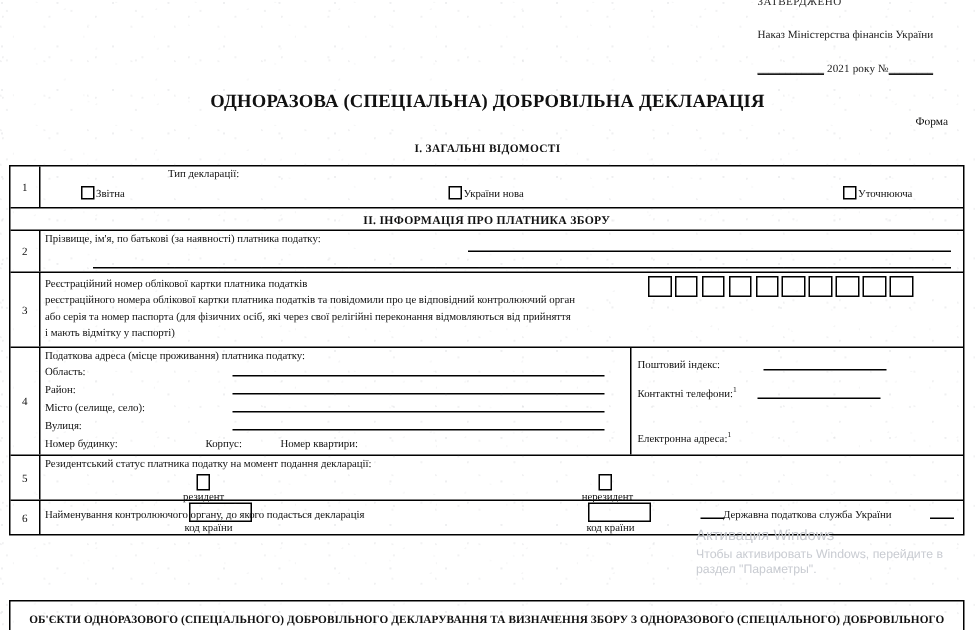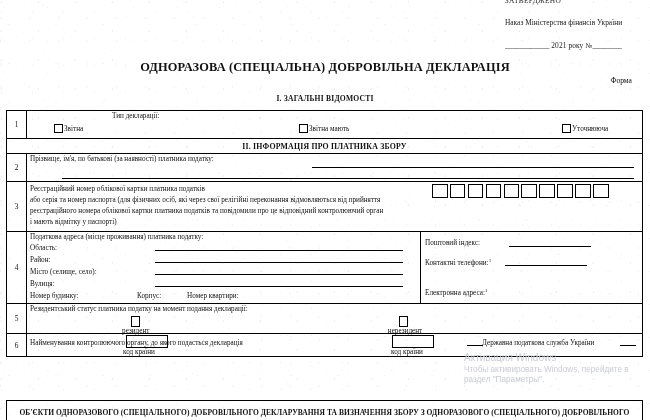--- a/index.html
+++ b/index.html
@@ -48,21 +48,21 @@
     color: #1a1a1a;
     white-space: nowrap;
   }
   .hdr-approved {
     letter-spacing: .3px;
     margin-bottom: 14px;
     color: #2b2b2b;
   }
   .hdr-order { margin-bottom: 15px; }
   .hdr-date  { letter-spacing: .1px; }
-  .u { letter-spacing: 0; }
+  .u { text-decoration: underline; letter-spacing: 0; }
 
   .doc-title {
     position: absolute;
     left: 0; right: 0;
     top: 60px;
     text-align: center;
     font-size: 12.4px;
     font-weight: bold;
     letter-spacing: .15px;
     font-family: "Liberation Serif", "DejaVu Serif", serif;
@@ -307,21 +307,21 @@
     <div class="rowno">1</div>
     <div class="cell">
       <div class="r1-label">Тип декларації:</div>
 
       <div class="opt r1-o1">
         <span class="chk"></span>
         <span>Звітна</span>
       </div>
       <div class="opt r1-o2">
         <span class="chk"></span>
-        <span>Звітна мають</span>
+        <span>України нова</span>
       </div>
       <div class="opt r1-o3">
         <span class="chk"></span>
         <span>Уточнююча</span>
       </div>
     </div>
   </div>
 
   <div class="band">II. ІНФОРМАЦІЯ ПРО ПЛАТНИКА ЗБОРУ</div>
 
@@ -332,22 +332,22 @@
       <div class="r2-l1"></div>
       <div class="r2-l2"></div>
     </div>
   </div>
 
   <div class="row r3">
     <div class="rowno">3</div>
     <div class="cell">
       <div class="r3-text">
         <div>Реєстраційний номер облікової картки платника податків</div>
+        <div>реєстраційного номера облікової картки платника податків та повідомили про це відповідний контролюючий орган</div>
         <div>або серія та номер паспорта (для фізичних осіб, які через свої релігійні переконання відмовляються від прийняття</div>
-        <div>реєстраційного номера облікової картки платника податків та повідомили про це відповідний контролюючий орган</div>
         <div>і мають відмітку у паспорті)</div>
       </div>
       <div class="boxes" id="tax-id-boxes">
           <b></b>
           <b></b>
           <b></b>
           <b></b>
           <b></b>
           <b></b>
           <b></b>

